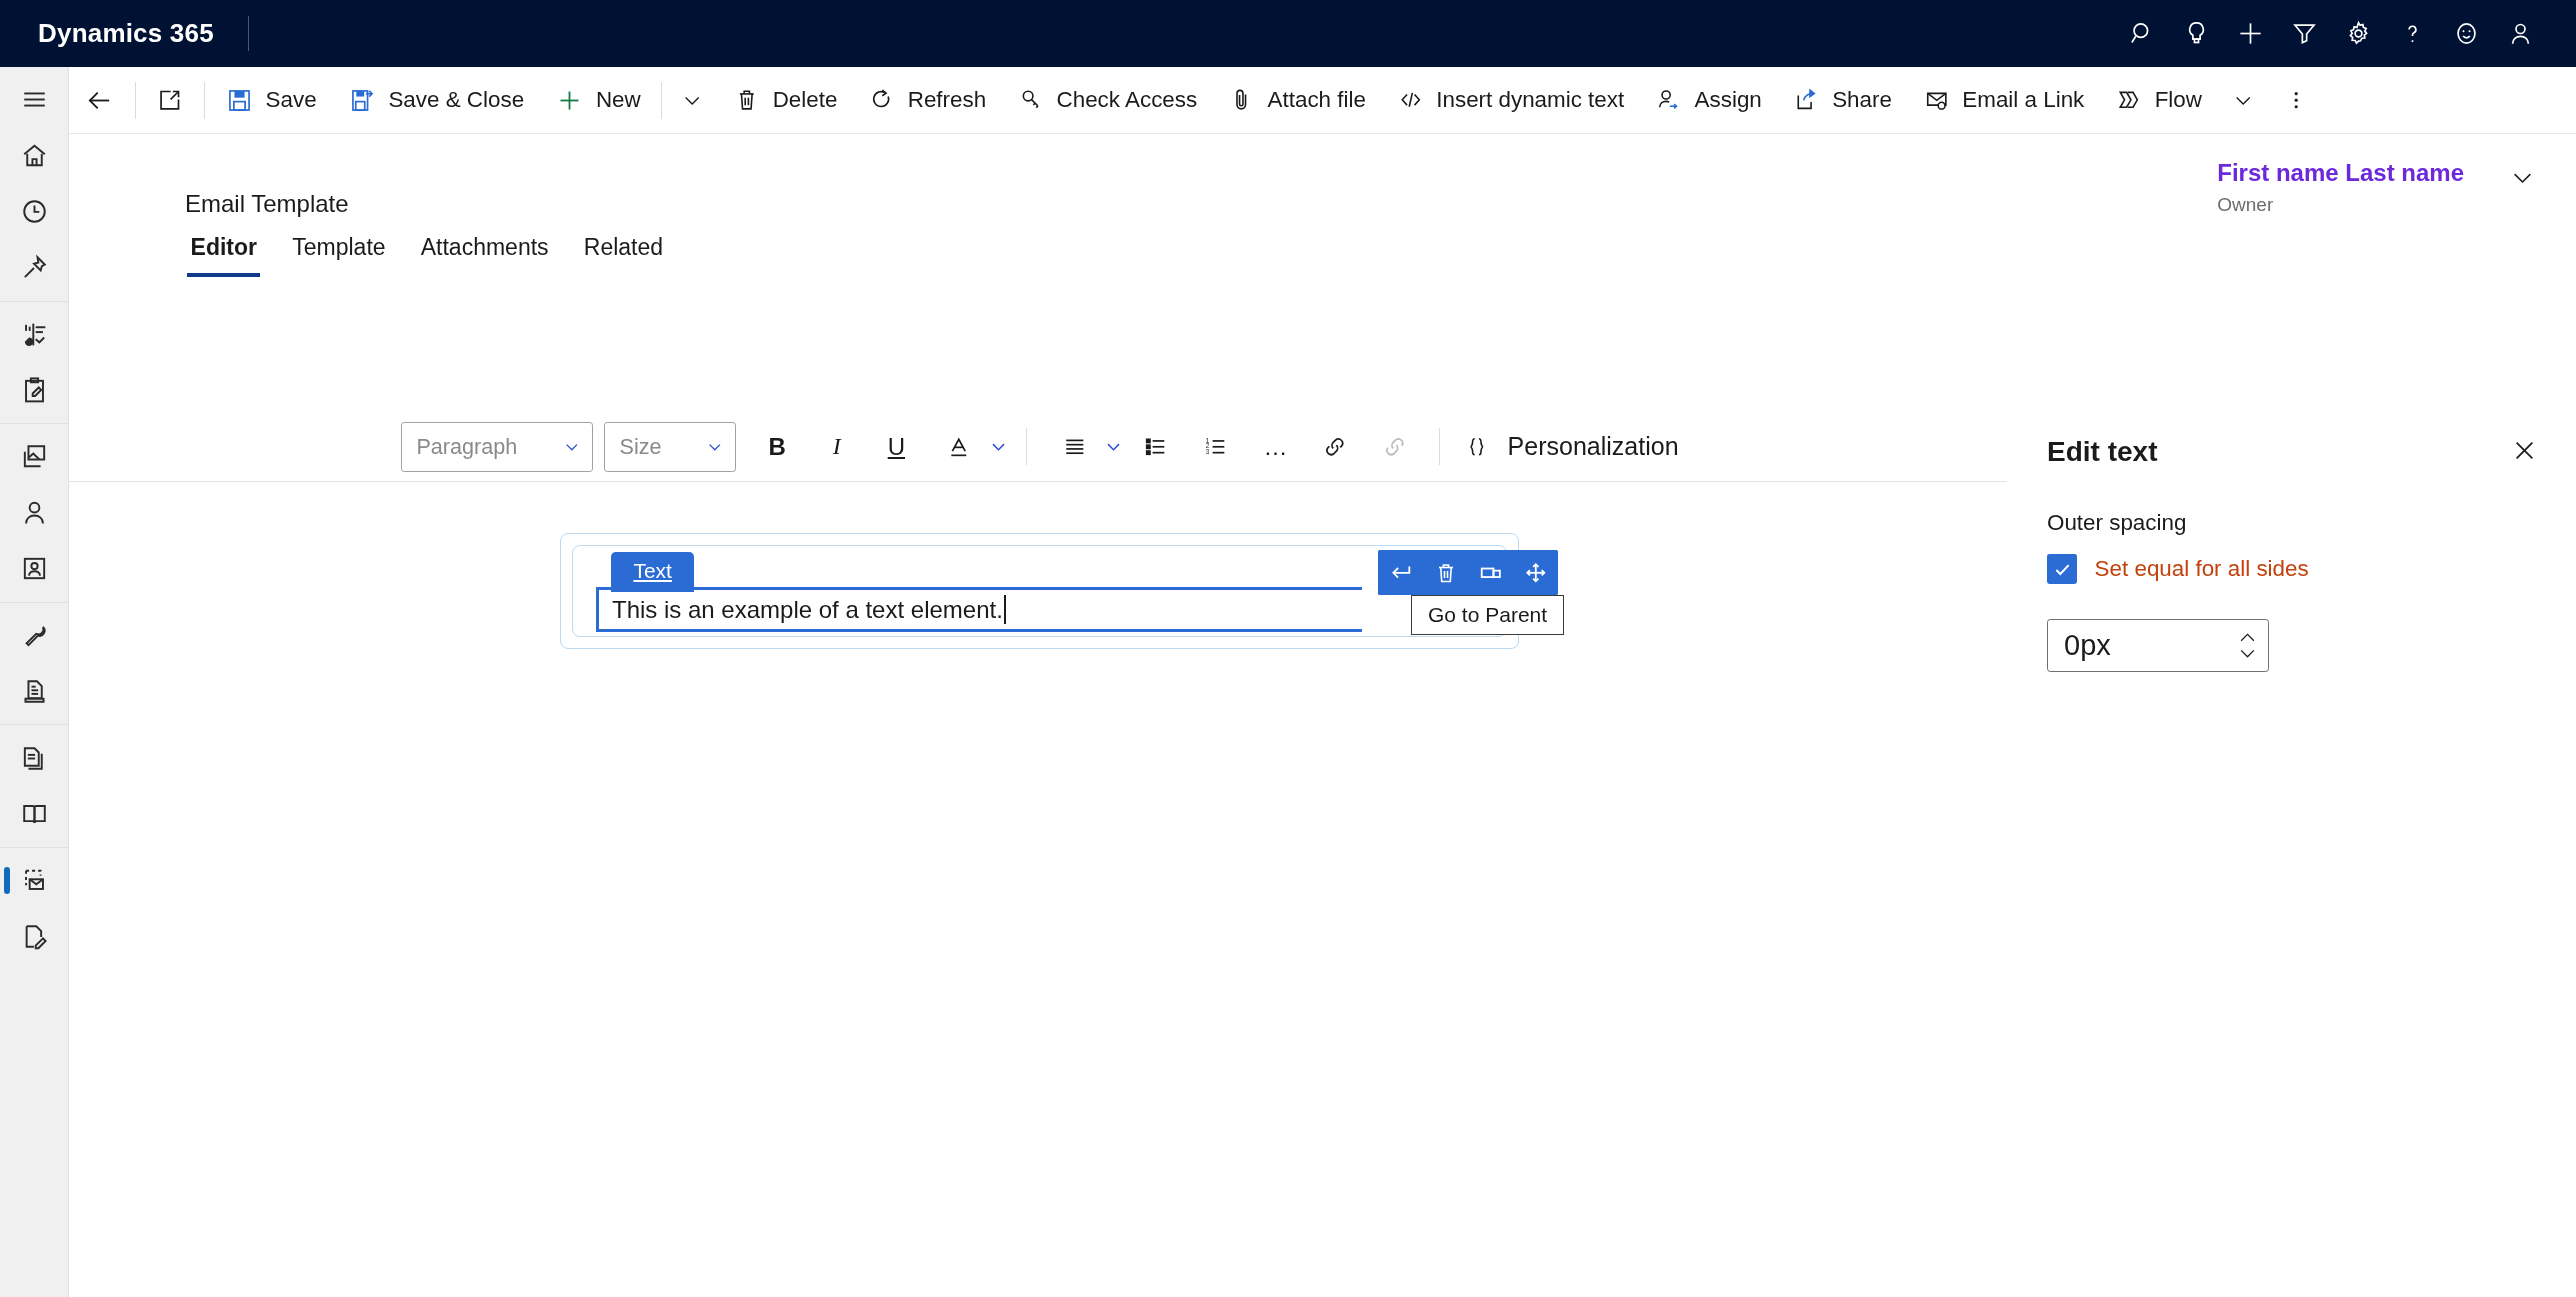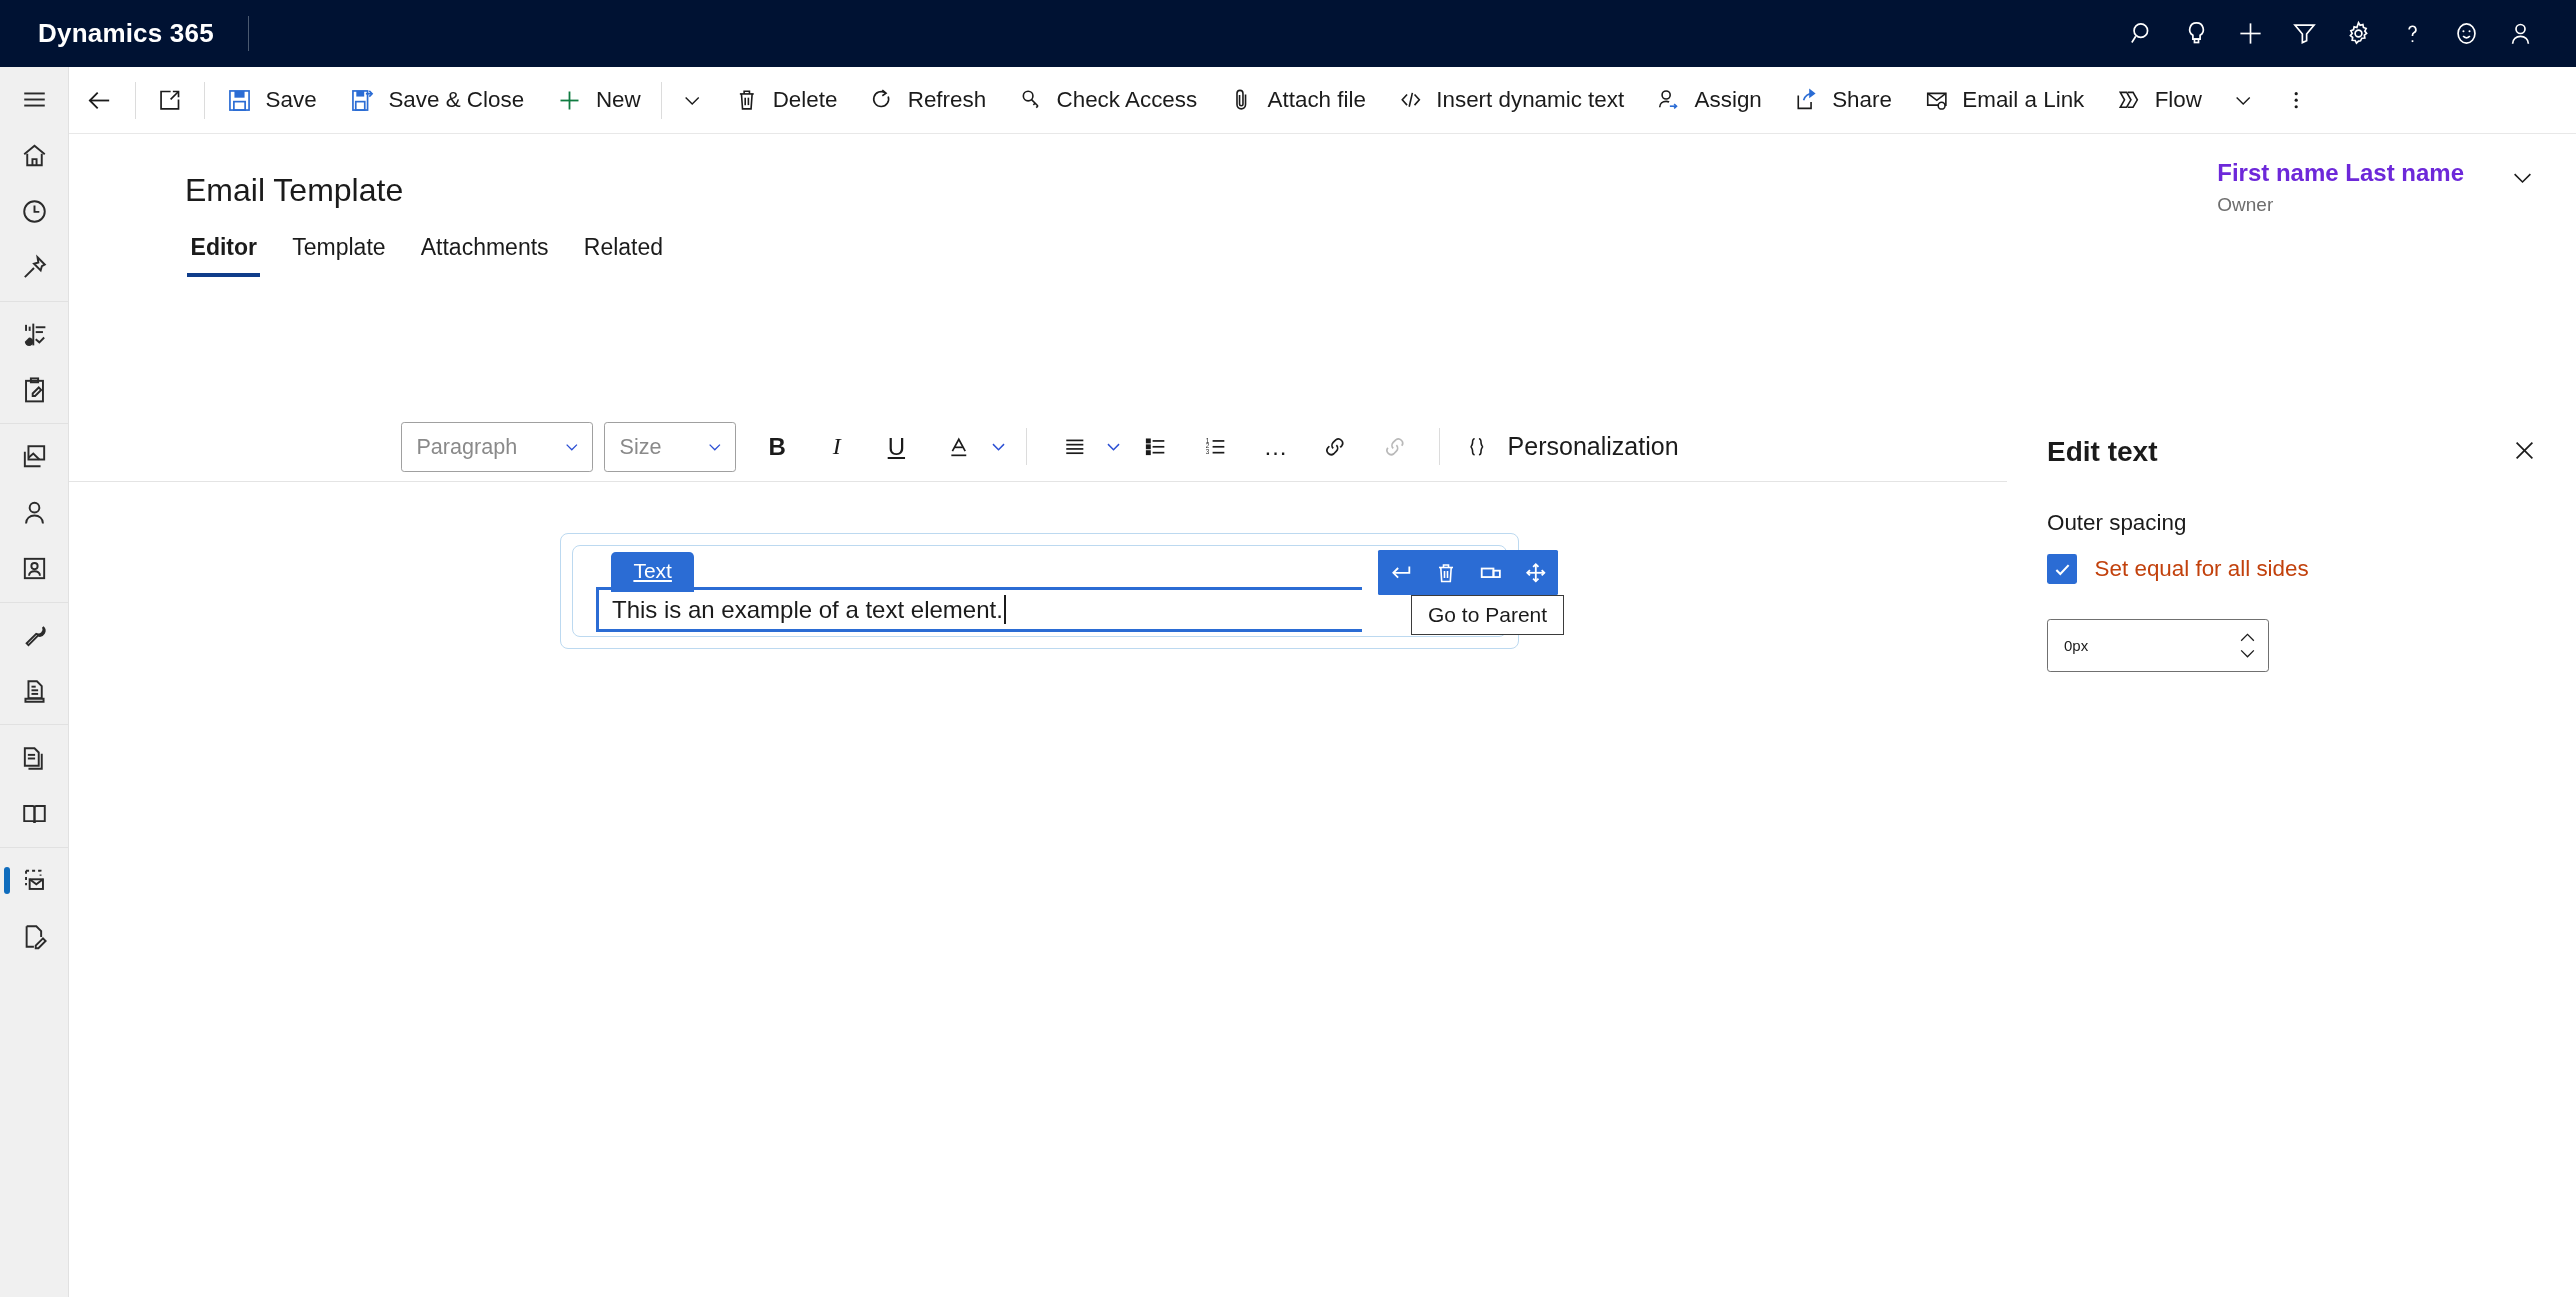--- a/index.html
+++ b/index.html
@@ -79,22 +79,22 @@
   }
   .cmd-spacer { flex: 1; }
   .cmd-btn svg, .cmd-chevron svg { display: block; }
 
   
   .form-head {
     position: absolute; top: 134px; left: 69px;
     width: 2507px; height: 195px; background: #ffffff;
   }
   .page-title {
-    position: absolute; left: 116px; top: 38px;
-    font-size: 32px; color: #1b1b1b;
+    position: absolute; left: 116px; top: 56px;
+    font-size: 24px; color: #1b1b1b;
   }
   .owner-block { position: absolute; right: 40px; top: 25.6px; text-align: left; }
   .owner-row { display: flex; align-items: flex-start; }
   .owner-name {
     font-size: 24px; color: #6d28d9; font-weight: 600; line-height: 1.1;
   }
   .owner-role { font-size: 19px; color: #6e6e6e; margin-top: 8px; }
   .owner-chev { margin-left: 45px; margin-top: 4.8px; cursor: pointer; }
 
   .tabs {
@@ -229,21 +229,21 @@
     display: flex; align-items: center; justify-content: center;
   }
   .sp-check-row .lbl { font-size: 22.4px; color: #c2410c; margin-left: 17.6px; }
   .sp-spinner {
     position: absolute; left: 40px; top: 290px;
     width: 222px; height: 53px;
     border: 0.8px solid #707070; border-radius: 3.2px;
     display: flex; align-items: center; justify-content: space-between;
     padding: 0 11.2px 0 16px; background: #fff;
   }
-  .sp-spinner .val { font-size: 15px; color: #1b1b1b; }
+  .sp-spinner .val { font-size: 29px; color: #1b1b1b; }
   .spin-arrows { display: flex; flex-direction: column; gap: 4.8px; cursor: pointer; }
 </style>
 </head>
 <body>
 
 <div id="app">
 
   <div class="topbar">
     <div class="brand">Dynamics 365</div>
     <div class="brand-divider"></div>

